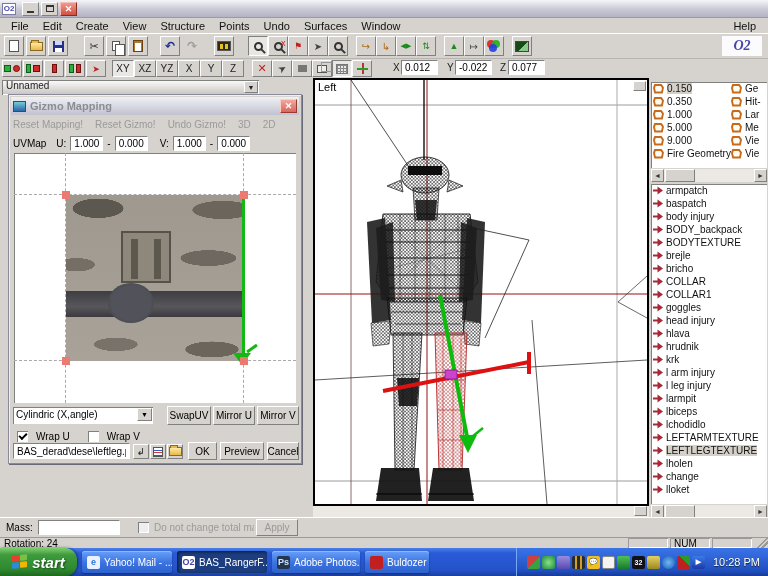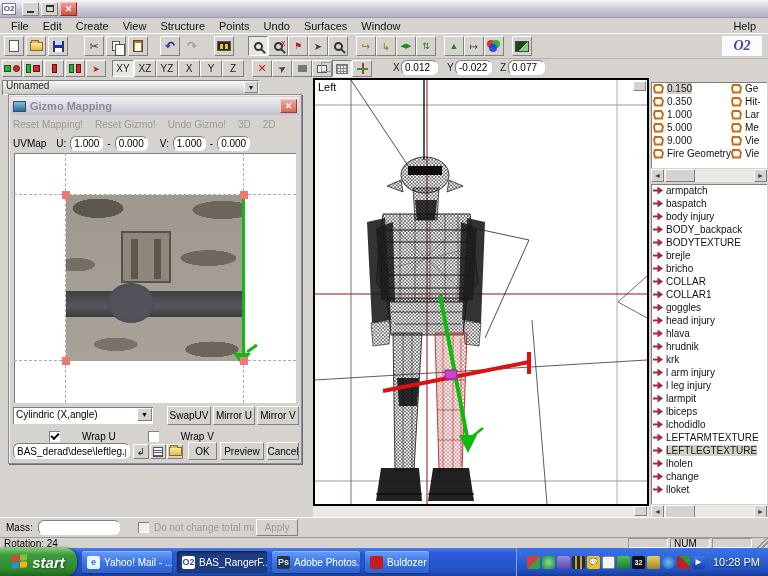--- a/index.html
+++ b/index.html
@@ -6,21 +6,21 @@
   html,body { width:768px; height:576px; overflow:hidden; }
   body { font-family:"Liberation Sans","DejaVu Sans",sans-serif; font-size:11px; background:#d6d3ce; position:relative; }
   #screen { position:absolute; inset:0; width:768px; height:576px; }
 
   
   .btn3d { background:#d6d3ce; border:1px solid; border-color:#ffffff #808080 #808080 #ffffff; display:flex; align-items:center; justify-content:center; }
   .btn3d.flat { border-color:#d6d3ce; }
   .pressed { border-color:#808080 #ffffff #ffffff #808080 !important; background:#e9e7e3; }
   .sunken { box-shadow:inset 1px 1px 0 #808080, inset -1px -1px 0 #ffffff; background:#fff; }
   .field { border:1px solid; border-color:#808080 #ffffff #ffffff #808080; background:#fff; font:10px "Liberation Sans",sans-serif; padding:1px 3px; }
-  input.field { outline:none;border-radius:6px; }
+  input.field { outline:none; }
   .disabled-text { color:#9a9a9a; }
 
   
   .titlebar { position:absolute; left:0; top:0; width:768px; height:18px;
     background:linear-gradient(to bottom,#f4f4f8,#c9c9d6 55%,#b2b2c2); display:flex; align-items:center; padding:0 2px; border-bottom:1px solid #9a9aa8; }
   .app-icon { width:14px; height:12px; background:#fff; border:1px solid #7a7aa0; color:#4a4ab0; font:bold 8px "Liberation Sans",sans-serif; display:flex; align-items:center; justify-content:center; margin-right:4px; }
   .title-text { font-weight:bold; color:#1a1a1a; flex:1; }
   .winbtn { width:17px; height:14px; margin-left:2px; font:bold 9px "Liberation Sans",sans-serif; }
   .winbtn.close { background:linear-gradient(#ef9a8e,#cf4f3f); color:#fff; border-color:#f4c0b8 #8a2a20 #8a2a20 #f4c0b8; }
   .minglyph { width:7px; height:2px; background:#333; margin-top:6px; }
@@ -159,21 +159,21 @@
   .tex-pocket::before { content:''; position:absolute; left:8px; top:6px; width:7px; height:40px; background:#5c584e; }
   .tex-pocket::after { content:''; position:absolute; right:8px; top:6px; width:7px; height:40px; background:#5c584e; }
   .handle { position:absolute; width:8px; height:8px; background:#ec7a70; }
   .gz-green-edge { position:absolute; left:228px; top:42px; width:3px; height:166px; background:#13b813; }
   .gz-green-arrow { position:absolute; left:219px; top:200px; width:0; height:0; border-left:9px solid transparent; border-right:9px solid transparent; border-top:12px solid #13b813; }
   .gz-green-tick { position:absolute; left:232px; top:194px; width:12px; height:3px; background:#13b813; transform:rotate(-35deg); }
   .gz-combo { position:absolute; left:4px; top:312px; width:140px; height:17px; }
   .combo-txt { position:absolute; left:3px; top:2px; font:10px "Liberation Sans",sans-serif; }
   .combo-drop { position:absolute; right:1px; top:1px; width:15px; height:13px; font-size:7px; }
   .gz-btn { position:absolute; top:311px; height:19px; font:10px "Liberation Sans",sans-serif; }
-  .gz-wrap { position:absolute; left:8px; top:336px; display:flex; align-items:center; gap:22px; font:10px "Liberation Sans",sans-serif;margin-left:32px; }
+  .gz-wrap { position:absolute; left:8px; top:336px; display:flex; align-items:center; gap:8px; font:10px "Liberation Sans",sans-serif; }
   .gz-path { position:absolute; left:4px; top:348px; width:117px; height:16px; }
   .gz-mini { position:absolute; top:349px; width:16px; height:15px; }
   .g-return { color:#222; font-size:10px; }
   .ic-pages { width:10px; height:10px; background:repeating-linear-gradient(#fff 0 2px,#3858c8 2px 3px, #fff 3px 4px, #c83838 4px 5px); border:1px solid #555; }
   .gz-ok { left:179px; width:29px; }
   .gz-prev { left:211px; width:44px; }
   .gz-cancel { left:258px; width:32px; }
   .gz-bot { position:absolute; top:347px; height:18px; font:10px "Liberation Sans",sans-serif; }
 
   

